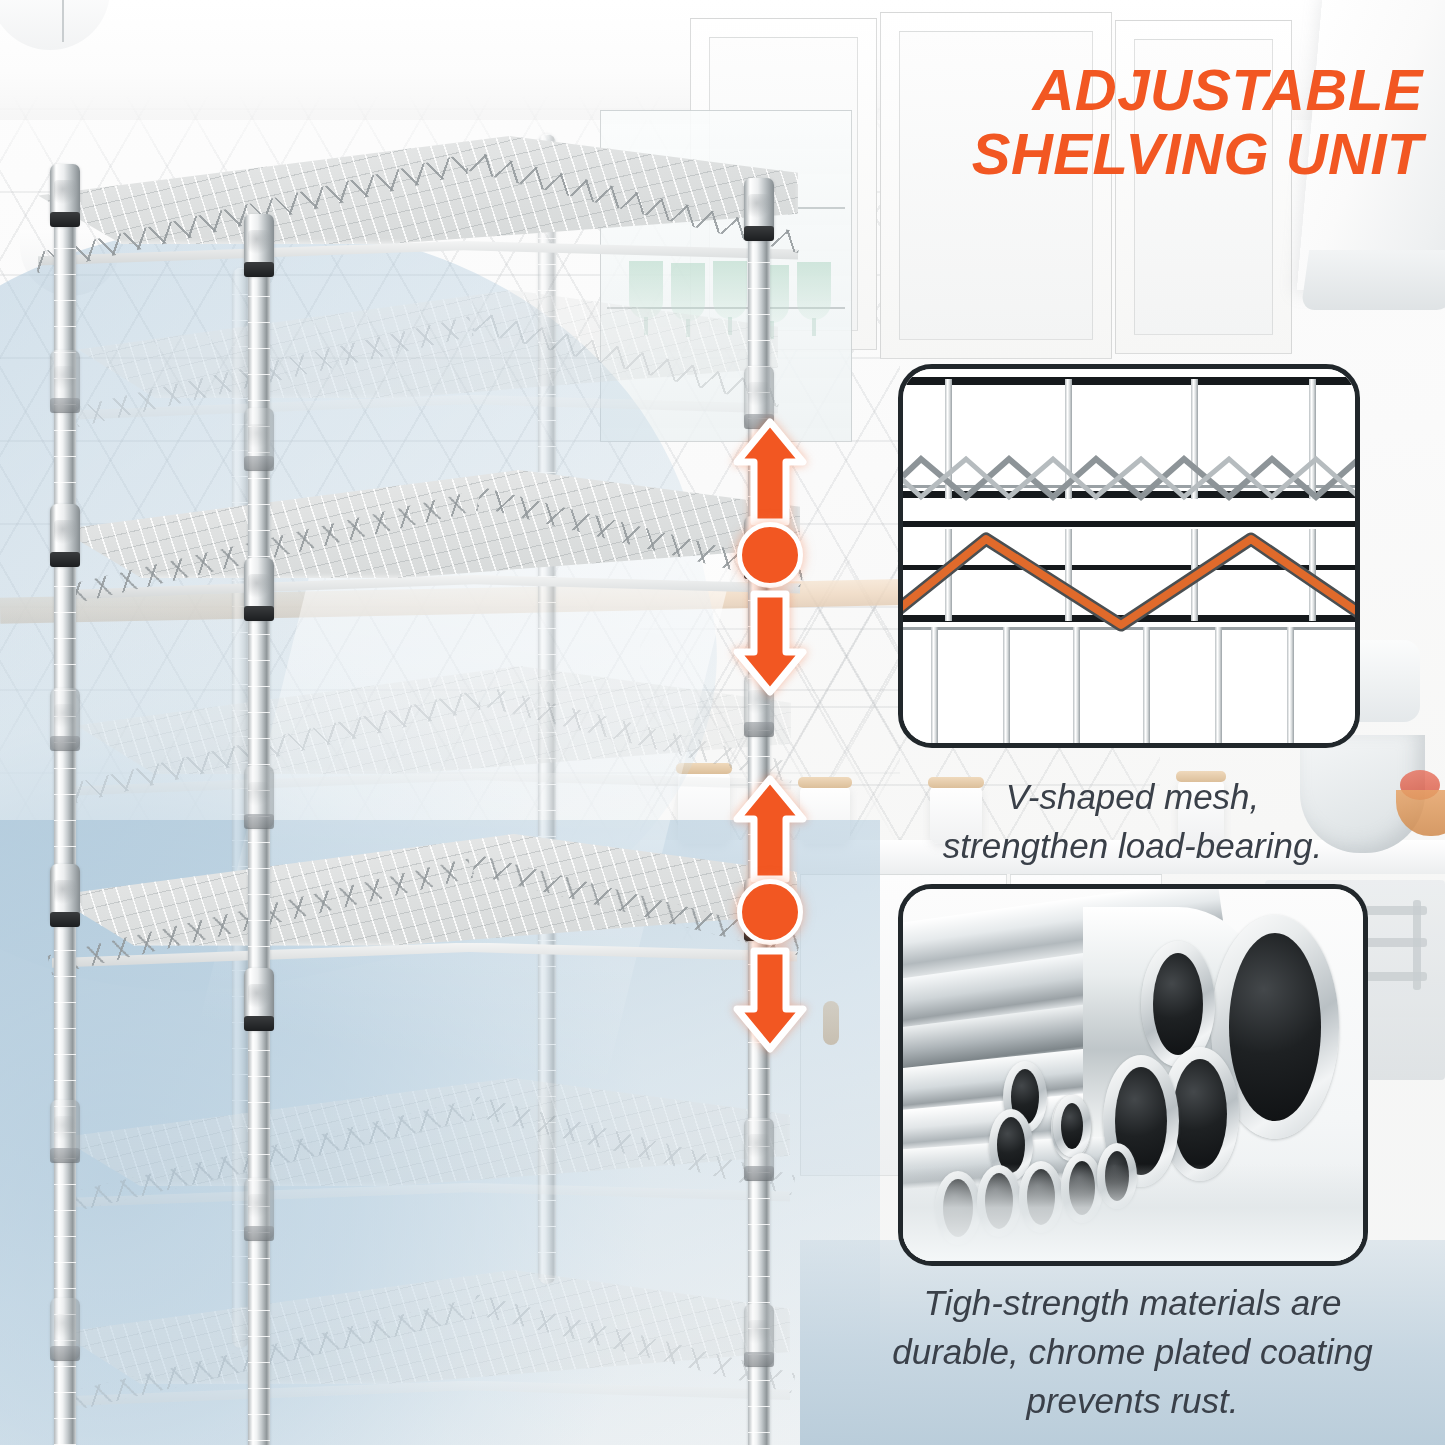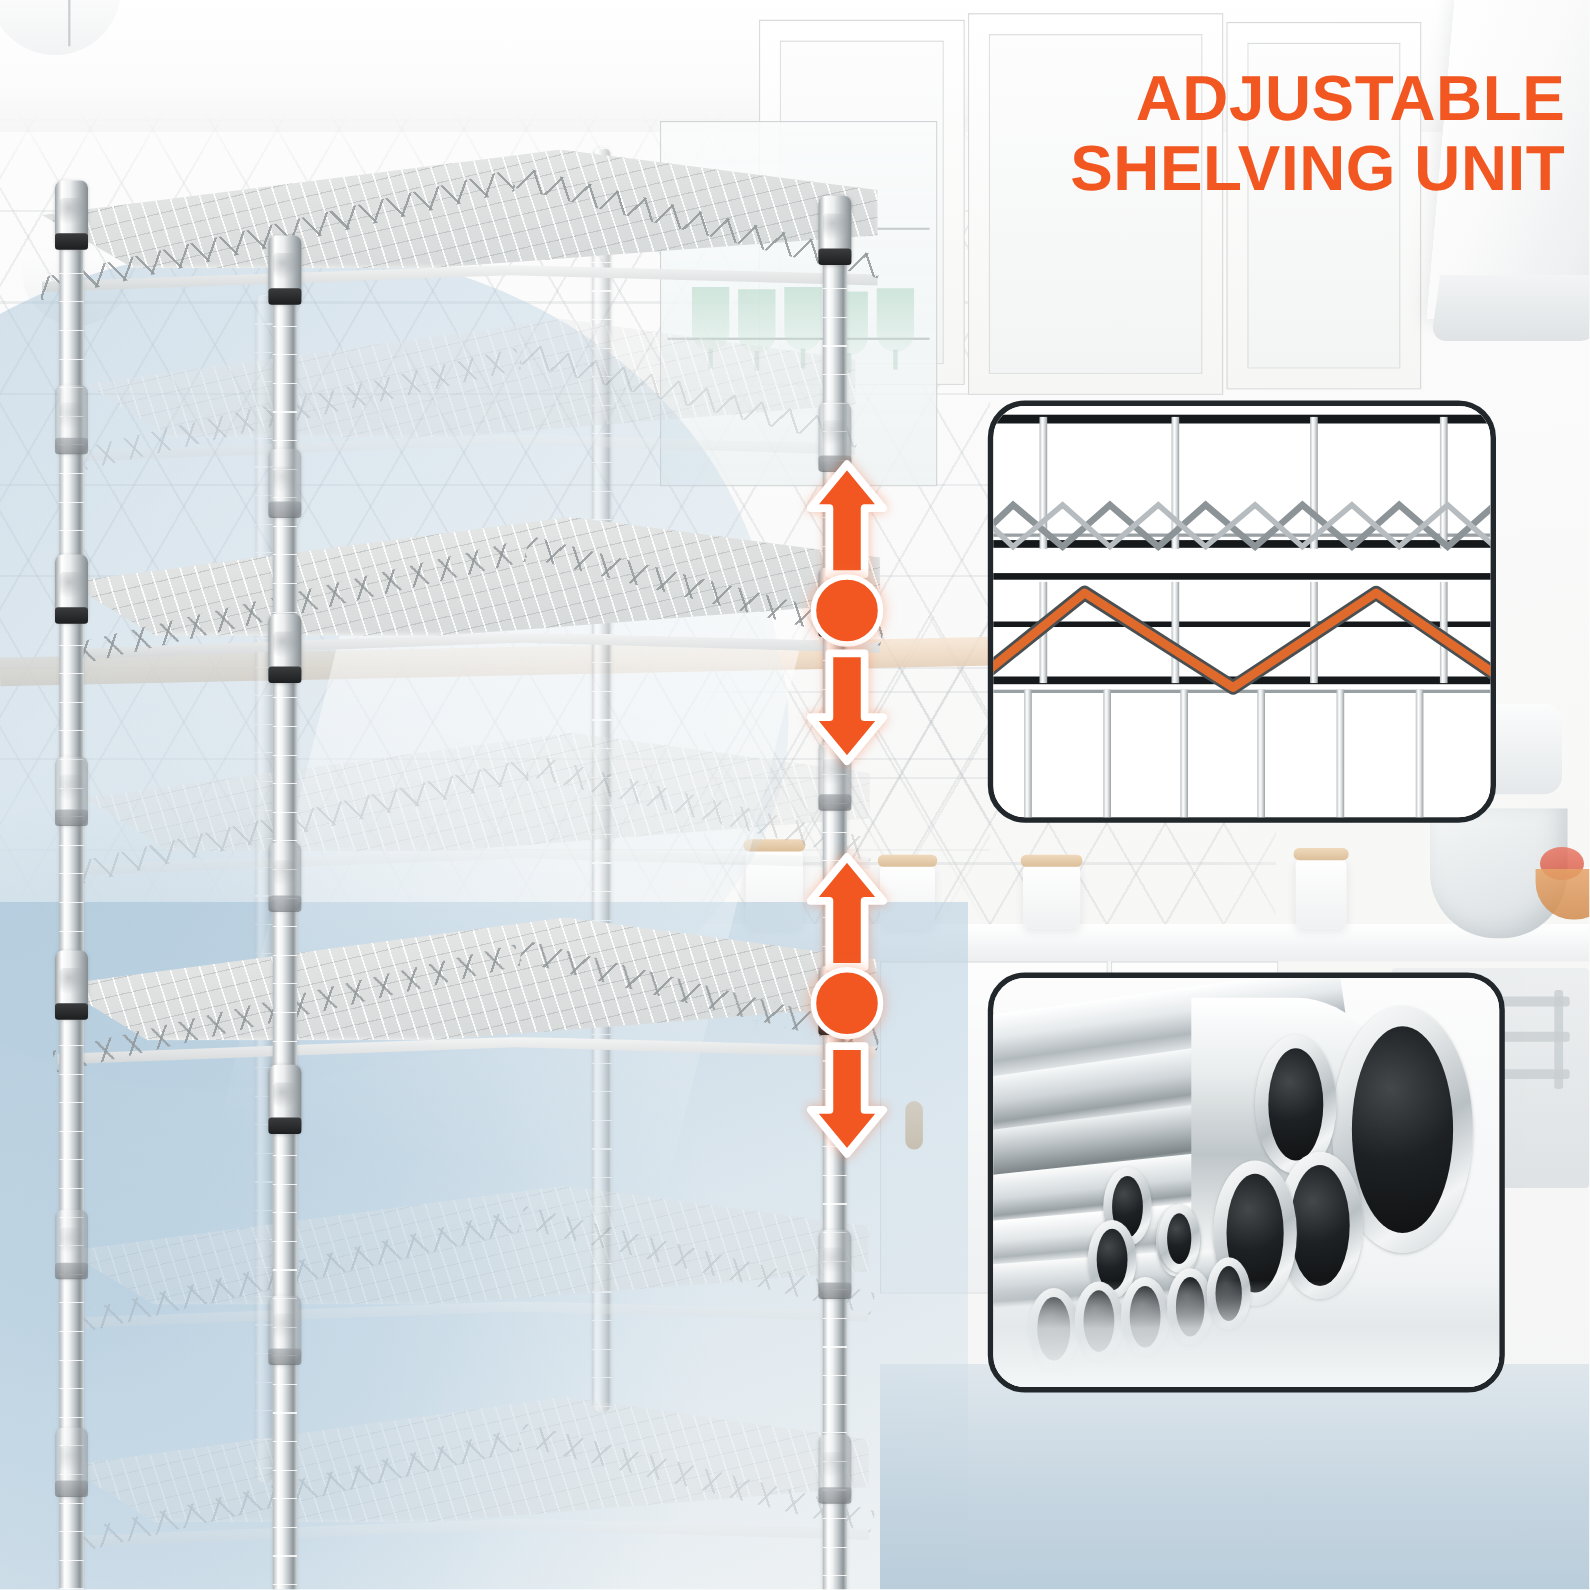--- a/index.html
+++ b/index.html
@@ -166,21 +166,21 @@
   
   .arrows{position:absolute;width:78px;}
   .arrow{position:absolute;left:0;width:78px;
     filter:drop-shadow(0 0 5px rgba(245,120,70,.45));}
   .arrow svg{display:block;}
   .dot{position:absolute;left:6px;width:66px;height:66px;border-radius:50%;
     background:var(--accent);border:5px solid #ffffff;box-sizing:border-box;
     filter:drop-shadow(0 0 6px rgba(245,120,70,.5));}
 
   
-  .right-col{position:absolute;left:820px;top:0;width:625px;height:1168px;}
+  .right-col{position:absolute;left:820px;top:0;width:625px;height:1168px;font-style:italic;}
   .headline{position:absolute;left:0;top:58px;width:625px;text-align:right;padding-right:22px;
     box-sizing:border-box;color:var(--accent);
     font-size:58px;line-height:64px;font-weight:bold;letter-spacing:.5px;}
   .headline span{display:block;}
   .subhead{position:absolute;left:0;top:232px;width:625px;text-align:center;
     color:#3a4049;font-size:37px;line-height:53px;padding:0 22px;box-sizing:border-box;}
   .subhead span{display:block;}
 
   
   .panel{position:absolute;border:5px solid #21272b;border-radius:34px;overflow:hidden;
@@ -537,20 +537,24 @@
 
         <div class="mesh-vert" style="left:28px;top:258px;height:122px;"></div>
         <div class="mesh-vert" style="left:100px;top:258px;height:122px;"></div>
         <div class="mesh-vert" style="left:170px;top:258px;height:122px;"></div>
         <div class="mesh-vert" style="left:240px;top:258px;height:122px;"></div>
         <div class="mesh-vert" style="left:312px;top:258px;height:122px;"></div>
         <div class="mesh-vert" style="left:384px;top:258px;height:122px;"></div>
       </div>
     </div>
 
+    <div class="cap cap-1" style="color: rgb(58, 64, 73);">
+      <span>V-shaped mesh,</span>
+      <span>strengthen load-bearing.</span>
+    </div>
 
     <div class="panel panel-2" style="border-color: rgb(33, 39, 43);">
       <div class="pipe-scene">
 
         <div class="pipe-long" style="left:-40px;top:14px;width:360px;height:60px;transform:rotate(-8deg);
           background:linear-gradient(180deg,#ffffff,#e6eaec 35%,#b2b9bd 70%,#eef1f2);"></div>
         <div class="pipe-long" style="left:-50px;top:72px;width:350px;height:52px;transform:rotate(-8deg);
           background:linear-gradient(180deg,#f7f9fa,#cfd5d8 45%,#9ba2a6 80%,#e4e8ea);"></div>
         <div class="pipe-long" style="left:-55px;top:124px;width:340px;height:48px;transform:rotate(-7deg);
           background:linear-gradient(180deg,#eef1f2,#aeb5b9 50%,#7e868a 85%,#d8dde0);"></div>
@@ -591,15 +595,20 @@
         <div class="pipe-hole" style="left:124px;top:280px;width:28px;height:56px;"></div>
         <div class="pipe-face" style="left:158px;top:264px;width:42px;height:70px;"></div>
         <div class="pipe-hole" style="left:166px;top:272px;width:26px;height:54px;"></div>
         <div class="pipe-face" style="left:194px;top:254px;width:40px;height:66px;"></div>
         <div class="pipe-hole" style="left:202px;top:262px;width:24px;height:50px;"></div>
 
         <div class="pipe-reflect"></div>
       </div>
     </div>
 
+    <div class="cap cap-2" style="color: rgb(58, 64, 73);">
+      <span>Tigh-strength materials are</span>
+      <span>durable, chrome plated coating</span>
+      <span>prevents rust.</span>
+    </div>
 
   </div>
 </div>
 
 </body></html>

